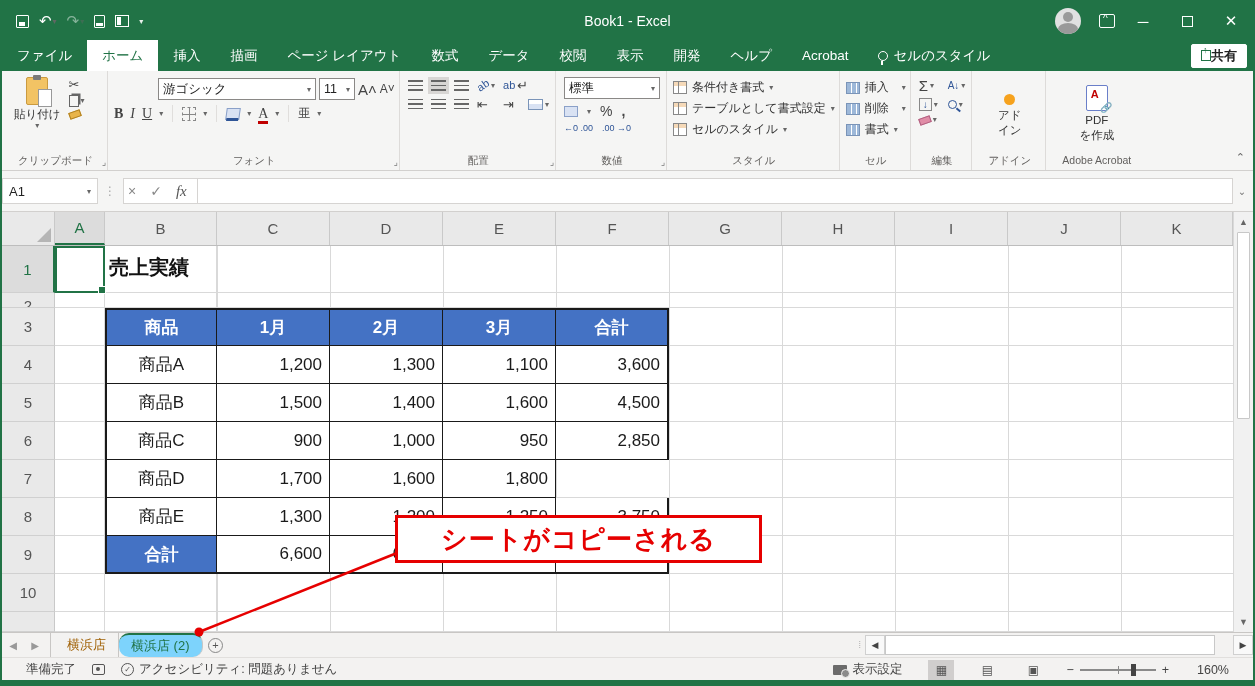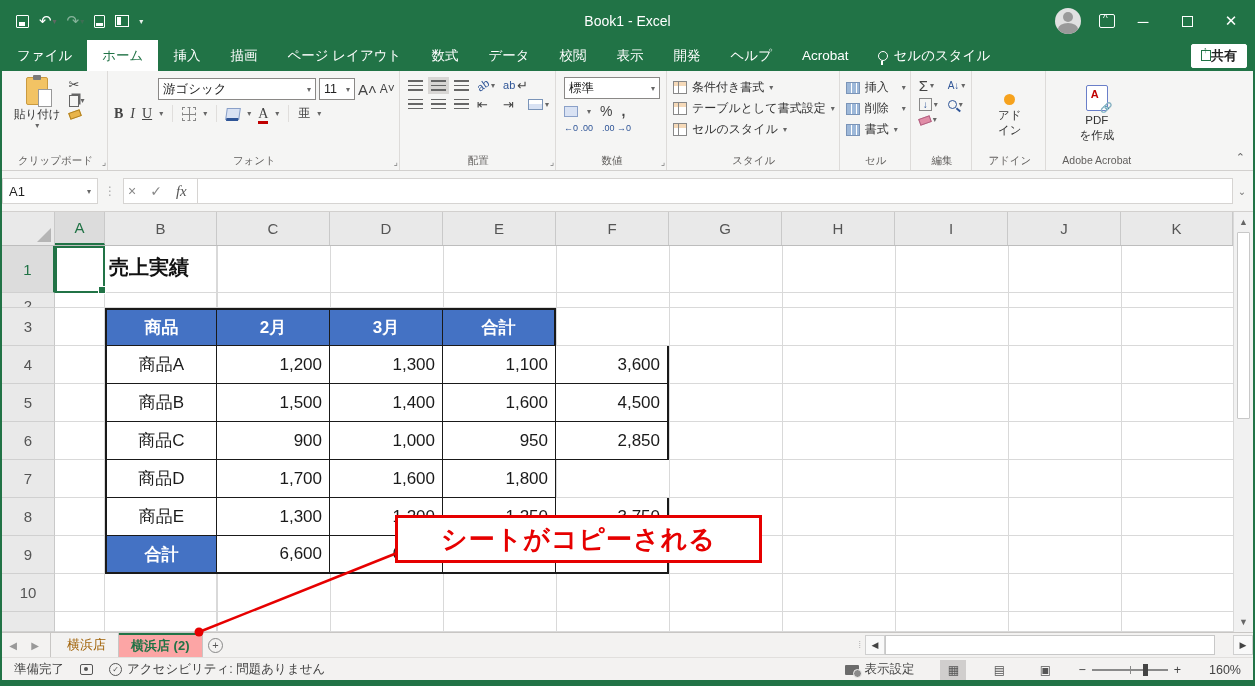--- a/index.html
+++ b/index.html
@@ -131,30 +131,30 @@
 
   
   .overlay { position:absolute; inset:0; pointer-events:none; z-index:40; }
   .callout { position:absolute; left:393px; top:513px; width:367px; height:48px; background:#fff; border:3px solid #e60000; z-index:41; display:flex; align-items:center; justify-content:center; font-size:26px; font-weight:bold; color:#e60000; letter-spacing:1px; }
 
   
   .sheetbar { height:25px; background:#f3f2f1; border-top:1px solid #c8c6c4; display:flex; align-items:stretch; font-size:13px; }
   .navarr { width:22px; display:flex; align-items:center; justify-content:center; color:#999; font-size:10px; }
   .tabsep { width:1px; background:#c8c6c4; margin:0 4px; }
   .stab { padding:0 12px; display:flex; align-items:center; color:#a16207; border-right:1px solid #c8c6c4; cursor:default; }
-  .stab.active { background:#fca5a5; color:#217346; font-weight:bold; border-top:2px solid #217346; border-right:1px solid #c8c6c4; }
+  .stab.active { background:#7dd3fc; color:#217346; font-weight:normal; border-top:2px solid #217346; border-right:1px solid #c8c6c4;border-radius:10px; }
   .addsheet { width:26px; display:flex; align-items:center; justify-content:center; }
   .addsheet span { width:15px; height:15px; border:1px solid #888; border-radius:50%; font-size:11px; line-height:13px; text-align:center; color:#555; }
   .hs-split { display:flex; align-items:center; color:#aaa; font-size:9px; padding:0 4px; margin-left:auto; }
   .hsbtn { width:20px; display:flex; align-items:center; justify-content:center; font-size:9px; color:#444; border:1px solid #d0d0d0; background:#f9f9f9; margin:2px 0; }
   .htrack { width:330px; margin:2px 0; background:#fff; border:1px solid #c8c8c8; }
   .hspacer { width:18px; }
 
   
-  .statusbar { height:24px; background:#f3f2f1; border-top:1px solid #e1dfdd; display:flex; align-items:center; font-size:12.5px; color:#444; padding:0 12px; }
+  .statusbar { height:24px; background:#f3f2f1; border-top:1px solid #e1dfdd; display:flex; align-items:center; font-size:12.5px; color:#444; padding:0 24px; }
   .sb-item { display:flex; align-items:center; gap:5px; margin-right:16px; }
   .macro-ic { width:13px; height:11px; border:1.5px solid #555; border-radius:2px; position:relative; }
   .macro-ic::after { content:""; position:absolute; left:3px; top:2px; width:4px; height:4px; background:#555; border-radius:50%; }
   .acc-ic { width:13px; height:13px; border:1.3px solid #555; border-radius:50%; font-size:8px; line-height:11px; text-align:center; color:#555; }
   .sb-right { margin-left:auto; display:flex; align-items:center; gap:20px; }
   .vs-ic { width:14px; height:10px; background:#6b6b6b; position:relative; border-radius:1px; }
   .vs-ic::after { content:""; position:absolute; right:-3px; bottom:-3px; width:7px; height:7px; border-radius:50%; background:#8a8a8a; border:1px solid #f3f2f1; }
   .viewbtn { width:26px; height:20px; display:flex; align-items:center; justify-content:center; font-size:12px; color:#555; }
   .viewbtn.sel { background:#d0cecd; }
   .zoomctl { display:flex; align-items:center; gap:6px; }
@@ -470,20 +470,21 @@
         <div class="rh h2" style="align-items:flex-start;line-height:26px;">2</div>
         <div class="cell wA h2"></div>
         <div class="cell wB h2"></div>
         <div class="filler h2"></div>
       </div>
 
       <div class="grow hr">
         <div class="rh">3</div>
         <div class="cell wA hr"></div>
         <div class="t hd bl wB">商品</div>
+        <div class="t hd wN">1月</div>
         <div class="t hd wN">2月</div>
         <div class="t hd wN">3月</div>
         <div class="t hd br wN">合計</div>
         <div class="filler hr"></div>
       </div>
 
       <div class="grow hr">
         <div class="rh">4</div>
         <div class="cell wA hr"></div>
         <div class="t lb bl wB">商品A</div>

